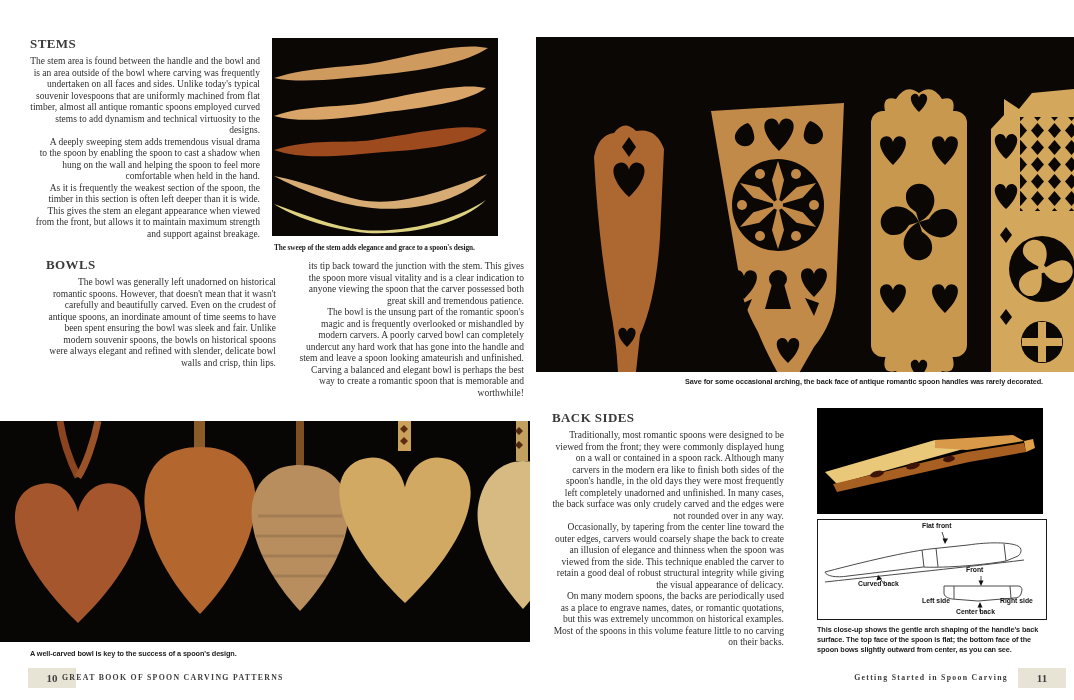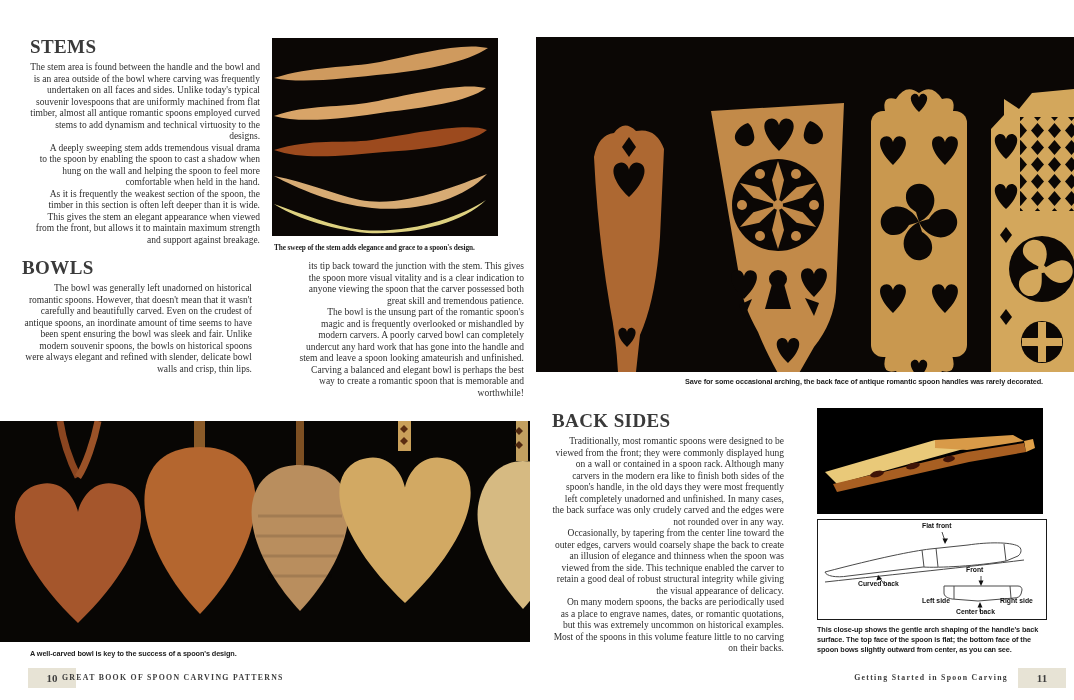--- a/index.html
+++ b/index.html
@@ -1,19 +1,19 @@
 <!DOCTYPE html>
 <html><head>
 <meta charset="utf-8">
 <style>
   html,body{margin:0;padding:0;}
   body{width:1074px;height:700px;position:relative;background:#ffffff;
        font-family:"Liberation Serif",serif;overflow:hidden;}
   .abs{position:absolute;}
-  .sec-heading{font-family:"Liberation Serif",serif;font-weight:bold;font-size:19px;
+  .sec-heading{font-family:"Liberation Serif",serif;font-weight:bold;font-size:13px;
        letter-spacing:.4px;color:#3a3a3a;margin:0 0 4px 0;}
   .body-text p{margin:0;font-size:9.5px;line-height:11.5px;color:#2e2e2e;text-align:right;}
   .body-text p.ind{text-indent:13px;}
   .caption{font-family:"Liberation Sans",sans-serif;font-weight:bold;font-size:7.3px;
        letter-spacing:-.1px;color:#1c1c1c;line-height:10px;}
   .nowrap{white-space:nowrap;}
   .photo{background:#0b0705;overflow:hidden;}
   .photo svg{display:block;}
   .diagram-box{background:#ffffff;border:1.5px solid #1a1a1a;}
   .dlabel{position:absolute;font-family:"Liberation Sans",sans-serif;font-weight:bold;
@@ -43,21 +43,21 @@
     <path d="M2,166 C30,176 60,188 90,192 C140,196 190,178 214,162 C190,186 140,197 95,195 C55,191 20,178 2,166 Z" fill="#ded180"></path>
   </svg>
 </div>
 <div class="abs caption nowrap" style="left:274px;top:243px;font-family:Liberation Serif, serif;">The sweep of the stem adds elegance and grace to a spoon's design.</div>
 
 <div class="abs body-text" style="left:272px;top:261px;width:228px;margin-left:24px;">
   <p>its tip back toward the junction with the stem. This gives the spoon more visual vitality and is a clear indication to anyone viewing the spoon that the carver possessed both great skill and tremendous patience.</p>
   <p class="ind">The bowl is the unsung part of the romantic spoon's magic and is frequently overlooked or mishandled by modern carvers. A poorly carved bowl can completely undercut any hard work that has gone into the handle and stem and leave a spoon looking amateurish and unfinished. Carving a balanced and elegant bowl is perhaps the best way to create a romantic spoon that is memorable and worthwhile!</p>
 </div>
 
-<div class="abs body-text" style="left:22px;top:257px;width:230px;">
+<div class="abs body-text" style="left:46px;top:257px;width:230px;">
   <h2 class="sec-heading">BOWLS</h2>
   <p>The bowl was generally left unadorned on historical romantic spoons. However, that doesn't mean that it wasn't carefully and beautifully carved. Even on the crudest of antique spoons, an inordinate amount of time seems to have been spent ensuring the bowl was sleek and fair. Unlike modern souvenir spoons, the bowls on historical spoons were always elegant and refined with slender, delicate bowl walls and crisp, thin lips.</p>
 </div>
 
 <div class="abs photo" style="left:0px;top:421px;width:530px;height:221px;">
   <svg width="530" height="221" viewBox="0 0 530 221">
     <defs>
       <path id="hD" d="M0,10 C-4.6,5.6 -5.4,1.6 -3,0.6 C-1.2,-0.1 -0.2,1.4 0,2.4 C0.2,1.4 1.2,-0.1 3,0.6 C5.4,1.6 4.6,5.6 0,10 Z"></path>
     </defs>
     <rect width="530" height="221" fill="#080604"></rect>

